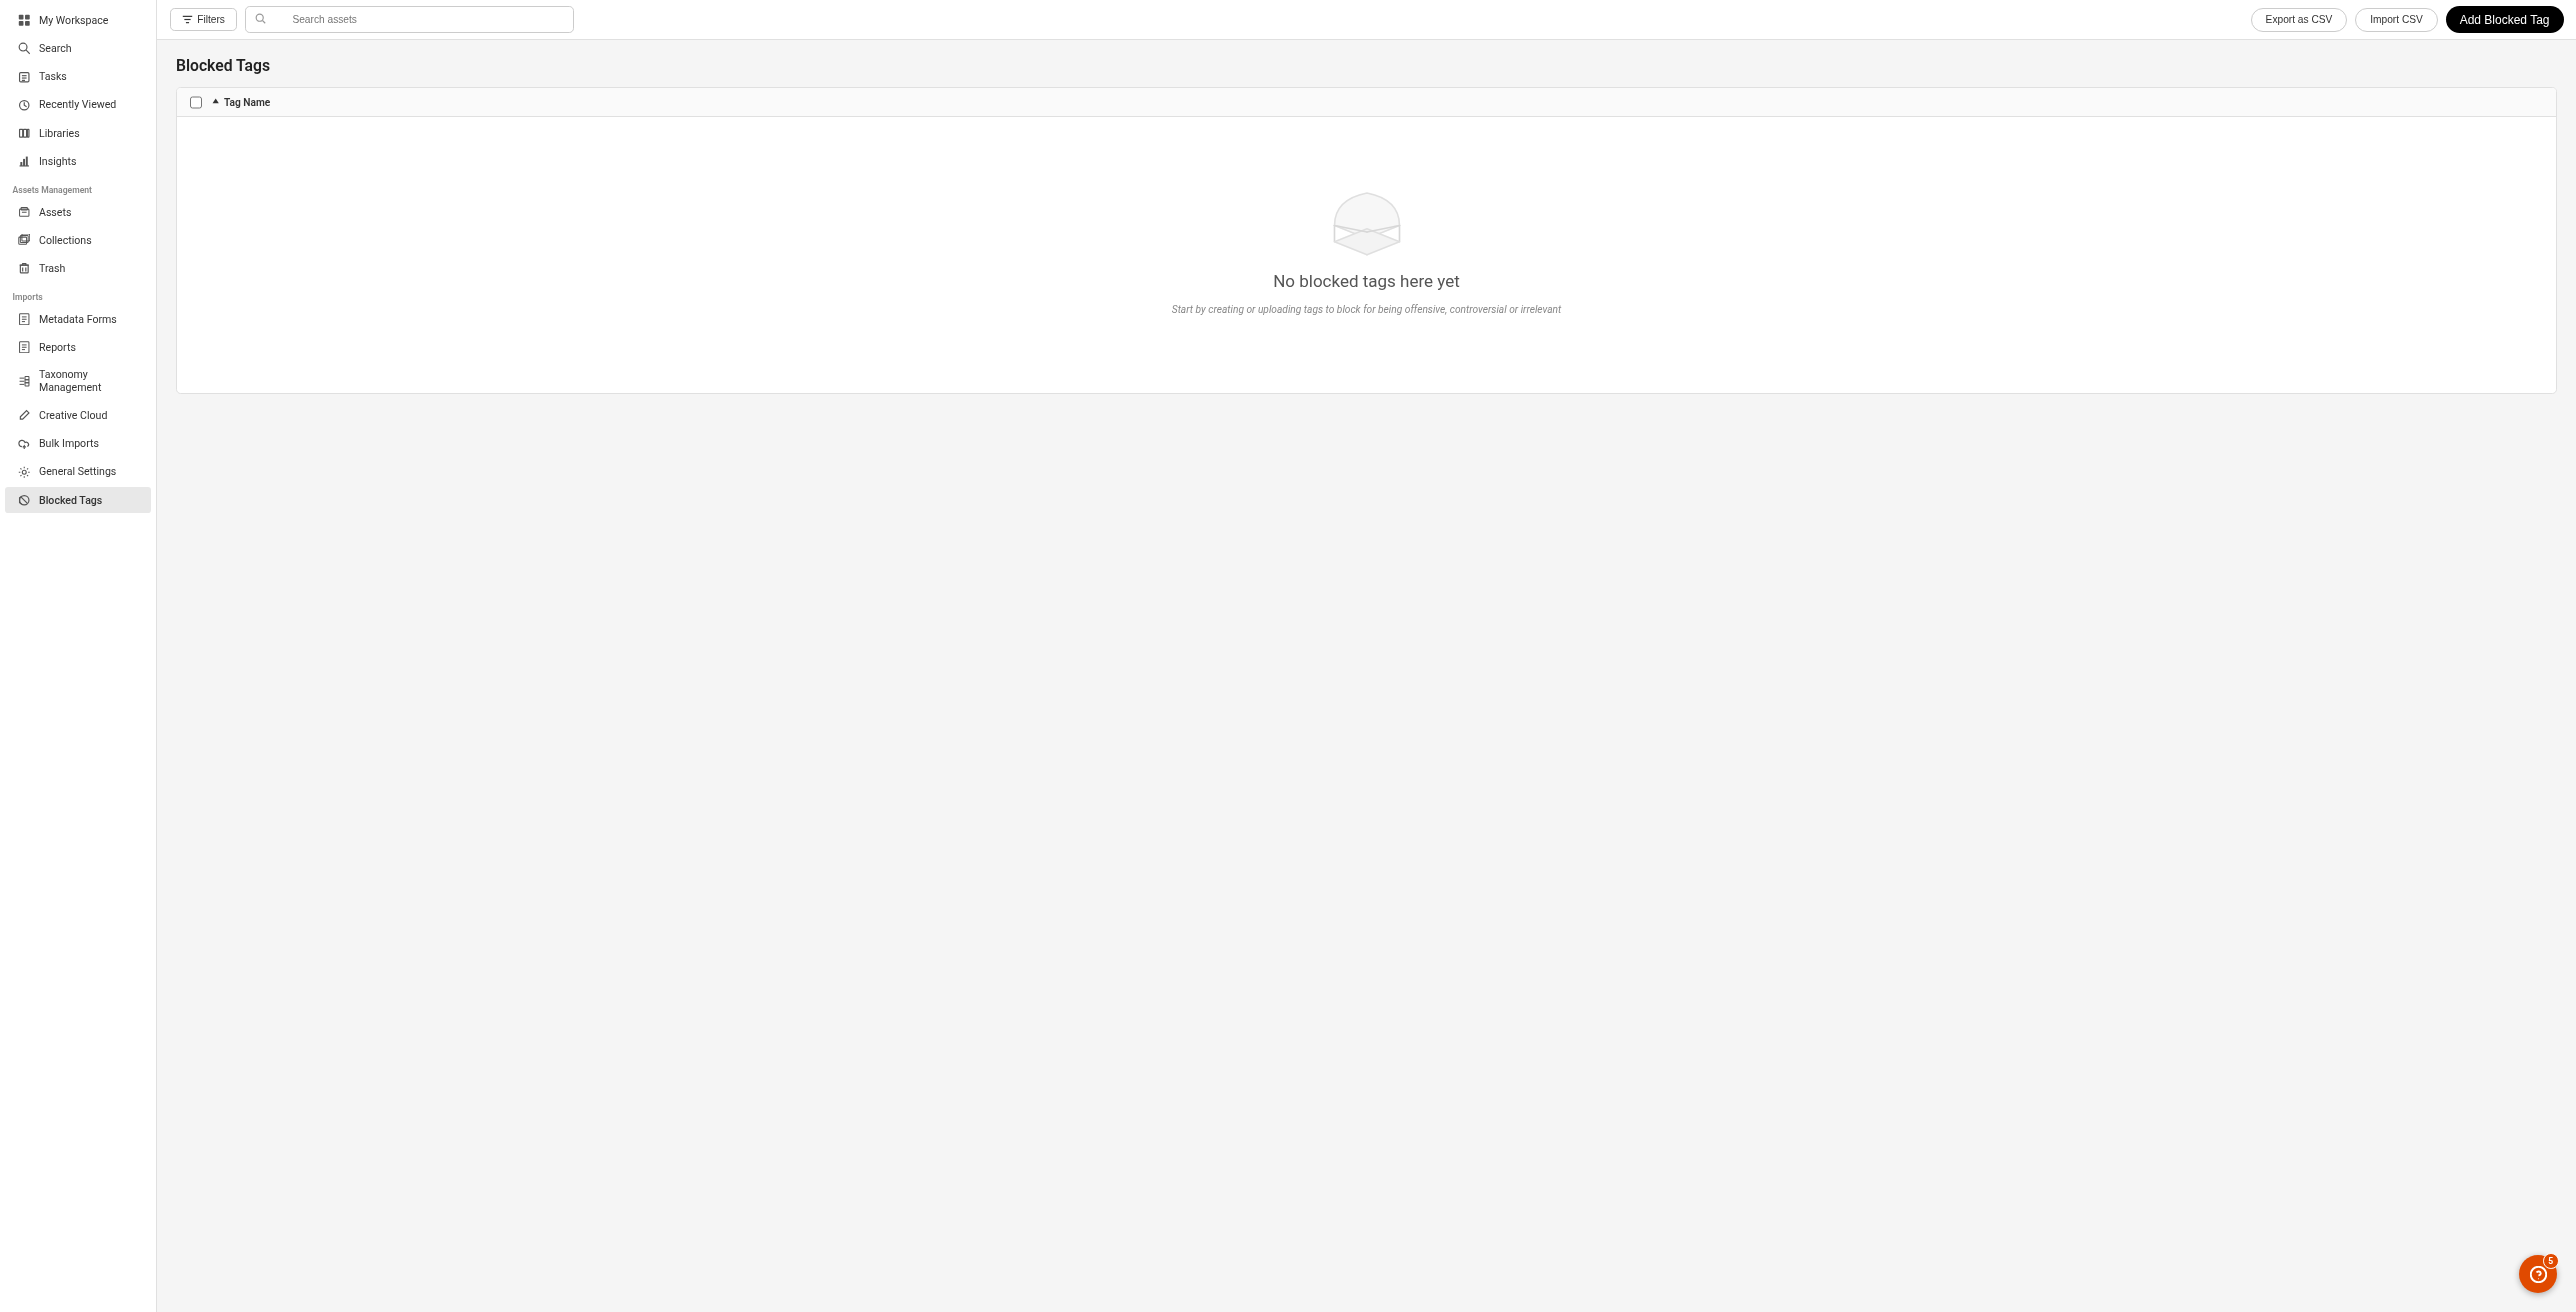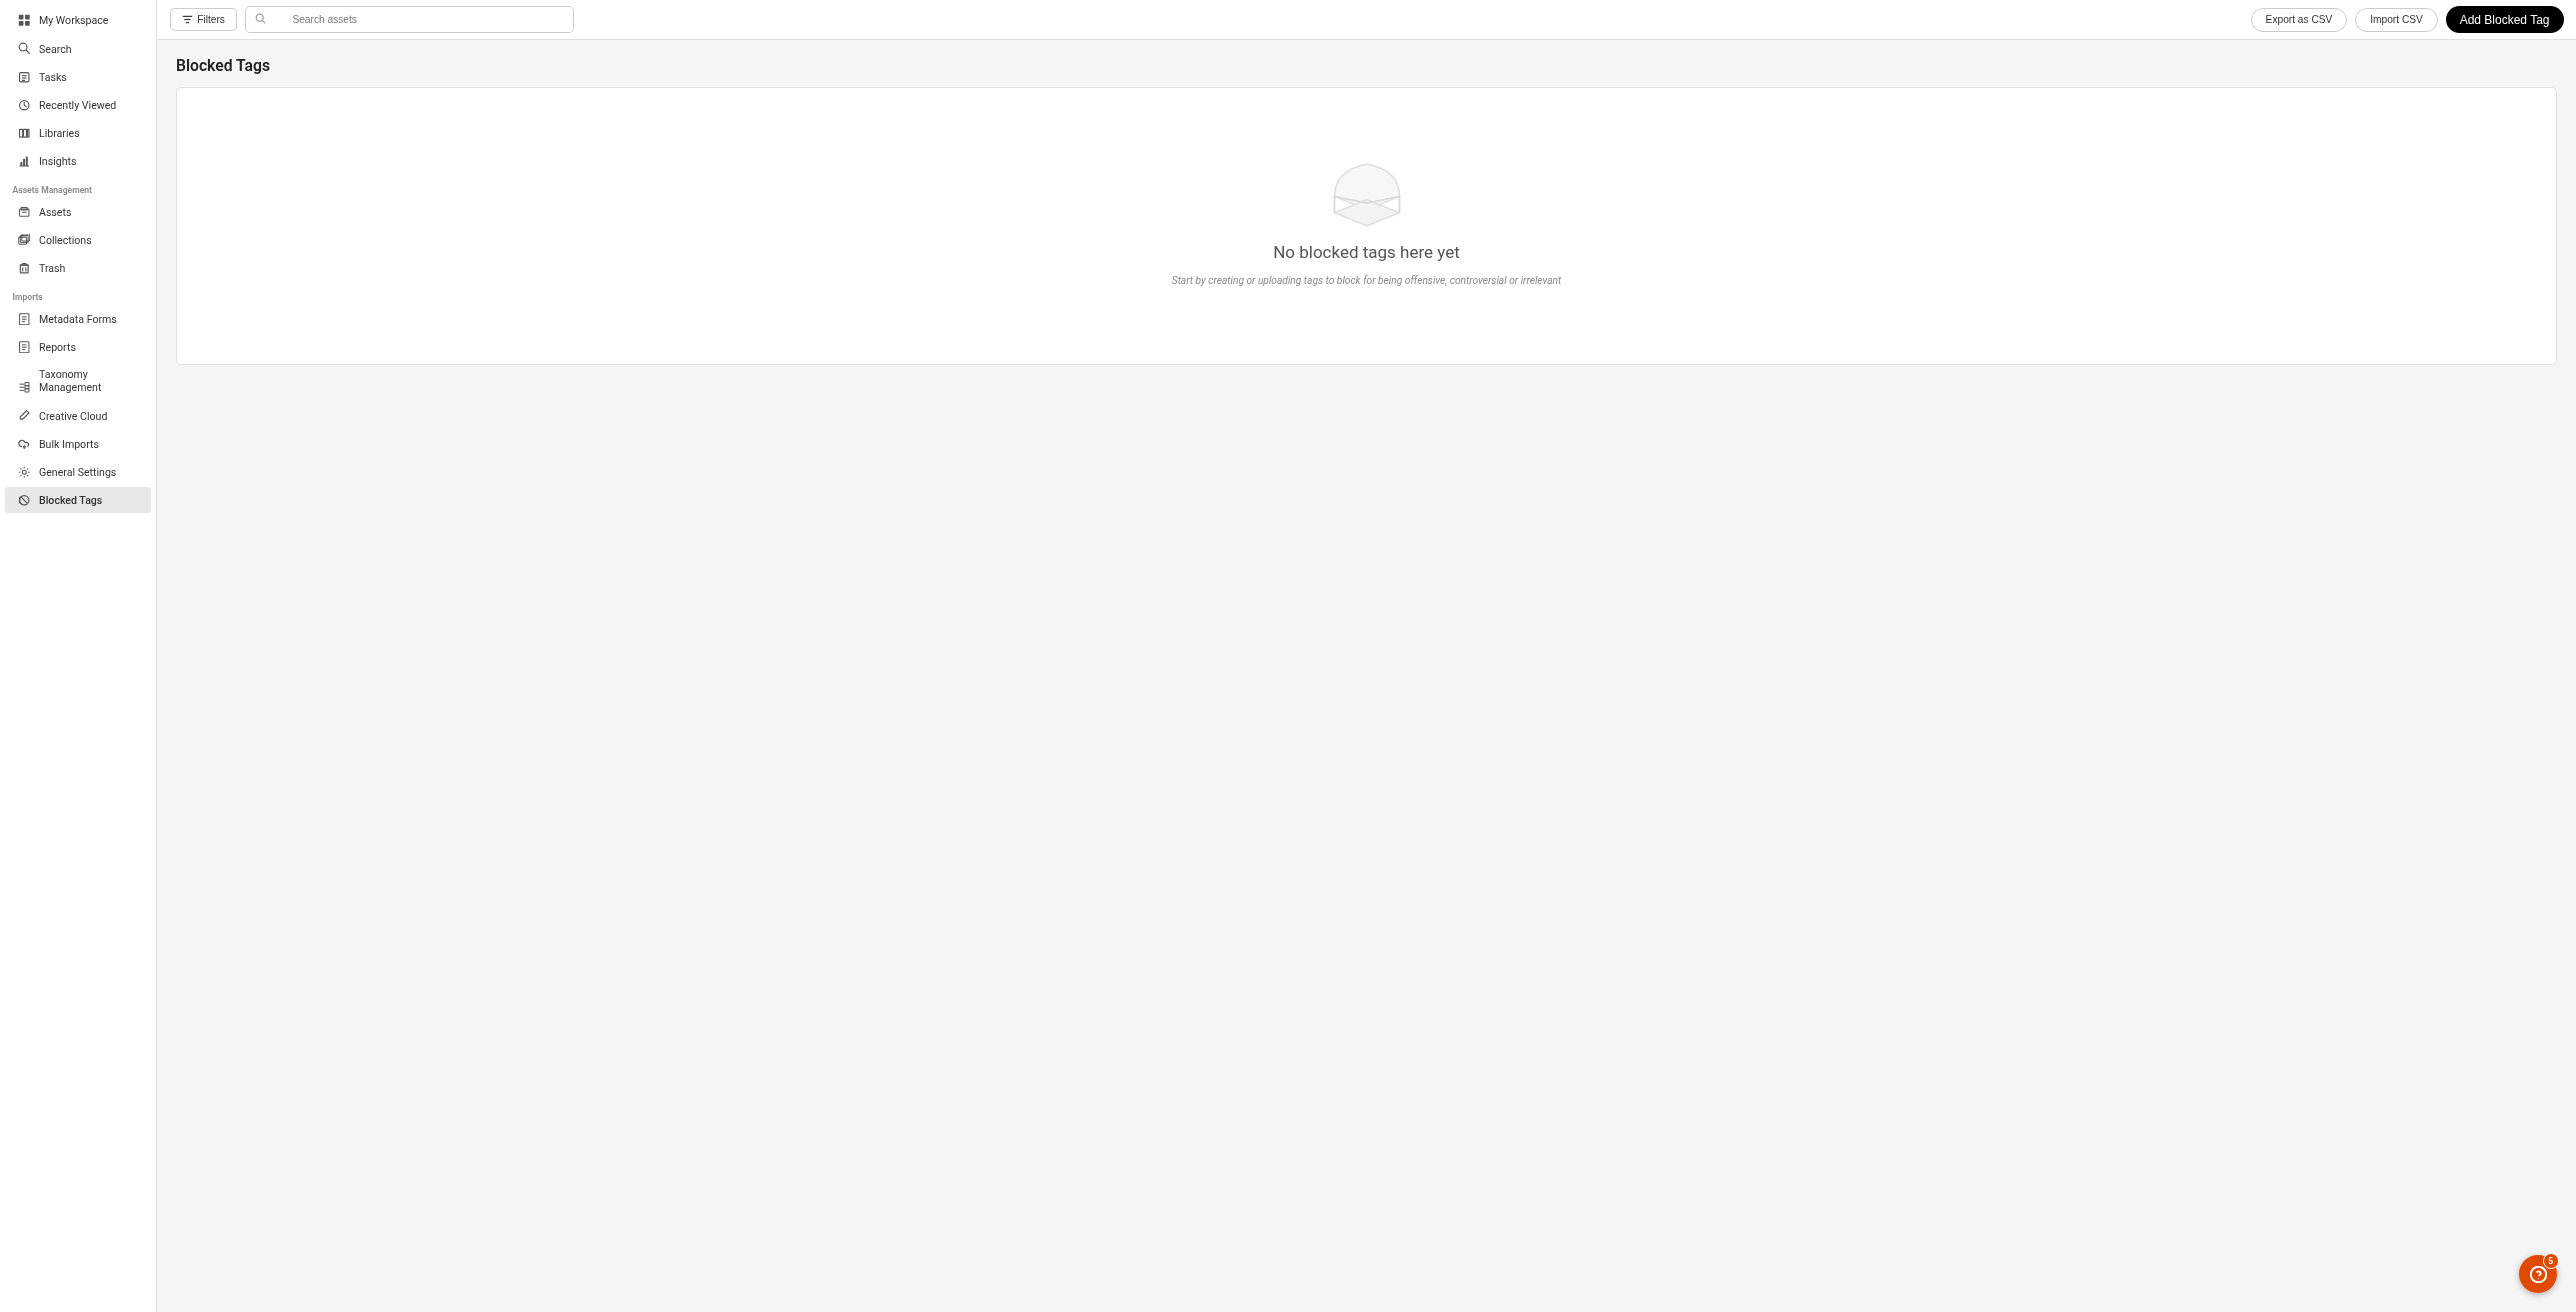--- a/index.html
+++ b/index.html
@@ -11,21 +11,21 @@
       min-width: 157px;
       background: #fff;
       border-right: 0.8px solid #e0e0e0;
       display: flex;
       flex-direction: column;
       overflow-y: auto;
       padding: 6.3px 0;
     }
     .sidebar-item {
       display: flex;
-      align-items: flex-end;
+      align-items: center;
       gap: 7.8px;
       padding: 6.3px 12.5px;
       cursor: pointer;
       font-size: 10.6px;
       color: #333;
       border-radius: 3.1px;
       margin: 0.8px 4.7px;
       transition: background 0.15s;
     }
     .sidebar-item.active { background: #e8e8e8; font-weight: 500; }
@@ -426,20 +426,31 @@
       <button class="btn-outline">Import CSV</button>
       <button class="btn-primary">Add Blocked Tag</button>
     </div>
   </div>
 
   <div class="content">
     <h1 class="page-title">Blocked Tags</h1>
 
     <div class="table-container">
 
+      <div class="table-header">
+        <input type="checkbox" class="table-checkbox" style="">
+        <div class="col-header">
+          <span>
+            <svg width="9.4" height="9.4" viewBox="0 0 12 12" fill="currentColor">
+              <polygon points="6,2 10,8 2,8"></polygon>
+            </svg>
+          </span>
+          <span>Tag Name</span>
+        </div>
+      </div>
 
       <div class="empty-state">
 
         <svg class="empty-icon" viewBox="0 0 140 120" fill="none" stroke="#b0b0b0" stroke-width="2.5" stroke-linejoin="round" stroke-linecap="round">
 
           <polygon points="20,70 70,90 120,70 70,50" fill="#f0f0f0" stroke="#c0c0c0"></polygon>
 
           <line x1="20" y1="70" x2="20" y2="95"></line>
           <line x1="120" y1="70" x2="120" y2="95"></line>
           <line x1="70" y1="90" x2="70" y2="115"></line>

